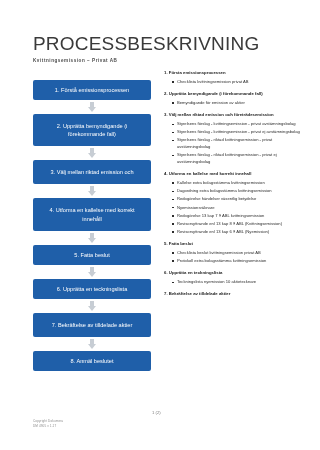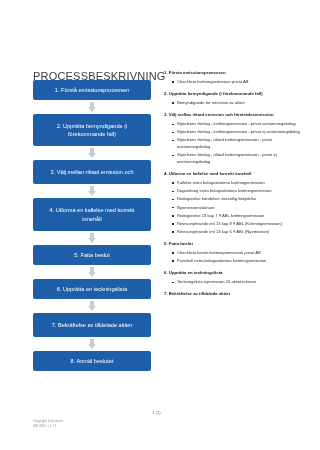--- a/index.html
+++ b/index.html
@@ -24,27 +24,26 @@
   }
 
   
   .header {
     position: absolute;
     left: 33px;
     top: 34px;
     width: 250px;
   }
   .doc-title {
-    font-size: 11px;
+    font-size: 19px;
     letter-spacing: 0.2px;
     font-weight: 400;
     color: #3a3a3a;
     white-space: nowrap;
     line-height: 1.1;
-    margin-top: 36px;
   }
   .doc-subtitle {
     margin-top: 3px;
     font-size: 4.6px;
     letter-spacing: 0.55px;
     font-weight: 700;
     color: #4b4b4b;
     white-space: nowrap;
   }
 

